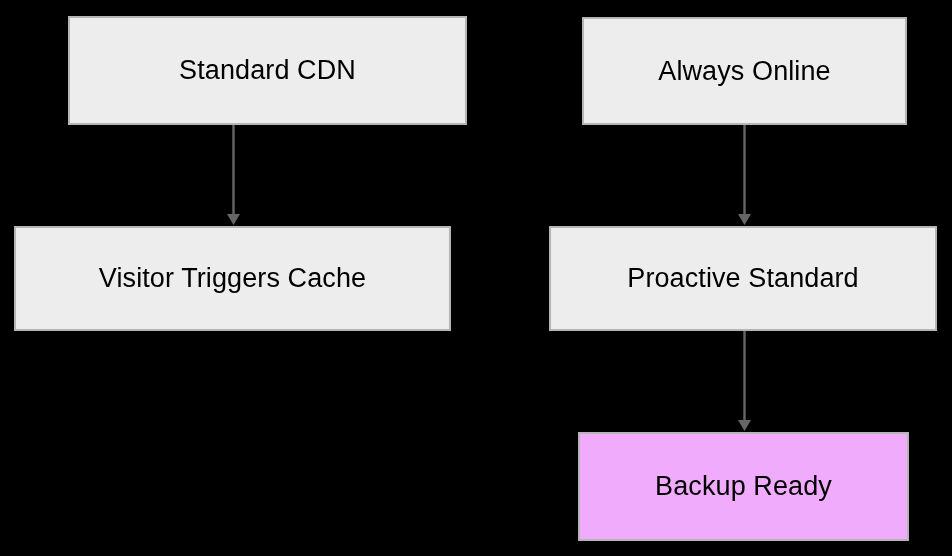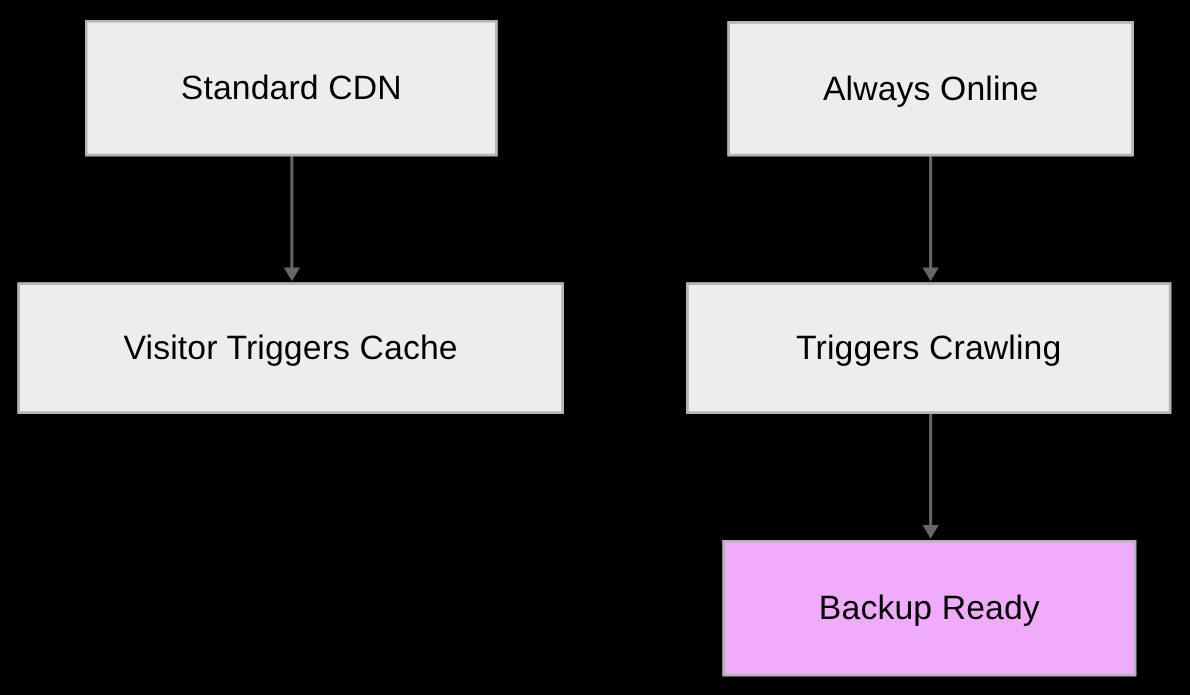--- a/index.html
+++ b/index.html
@@ -56,28 +56,28 @@
         <line x1="6.5" y1="0" x2="6.5" y2="90" stroke="#666666" stroke-width="2.4"></line>
         <polygon points="0,89 13,89 6.5,100" fill="#666666"></polygon>
       </svg>
     </div>
     <div class="edge" style="left: 737.5px; top: 331px; width: 13px; height: 100px;">
       <svg width="13" height="100" viewBox="0 0 13 100">
         <line x1="6.5" y1="0" x2="6.5" y2="90" stroke="#666666" stroke-width="2.4"></line>
         <polygon points="0,89 13,89 6.5,100" fill="#666666"></polygon>
       </svg>
     </div>
-    <div class="node" style="left: 68px; top: 16px; width: 330px; height: 109px; background: rgb(237, 237, 237); border-color: rgb(181, 181, 181);">
+    <div class="node" style="left: 68px; top: 16px; width: 399px; height: 109px; background: rgb(237, 237, 237); border-color: rgb(181, 181, 181);">
       <span class="node-label" style="color: rgb(0, 0, 0);">Standard CDN</span>
     </div>
     <div class="node" style="left: 582px; top: 17px; width: 325px; height: 108px; background: rgb(237, 237, 237); border-color: rgb(181, 181, 181);">
       <span class="node-label" style="color: rgb(0, 0, 0);">Always Online</span>
     </div>
     <div class="node" style="left: 14px; top: 226px; width: 437px; height: 105px; background: rgb(237, 237, 237); border-color: rgb(181, 181, 181);">
       <span class="node-label" style="color: rgb(0, 0, 0);">Visitor Triggers Cache</span>
     </div>
     <div class="node" style="left: 549px; top: 226px; width: 388px; height: 105px; background: rgb(237, 237, 237); border-color: rgb(181, 181, 181);">
-      <span class="node-label" style="color: rgb(0, 0, 0);">Triggers Crawling</span>
+      <span class="node-label" style="color: rgb(0, 0, 0);">Proactive Standard</span>
     </div>
     <div class="node" style="left: 578px; top: 432px; width: 331px; height: 109px; background: #f0abfc; border-color: rgb(181, 181, 181);">
       <span class="node-label" style="color: rgb(0, 0, 0);">Backup Ready</span>
     </div>
   </div>
 
 </body></html>

